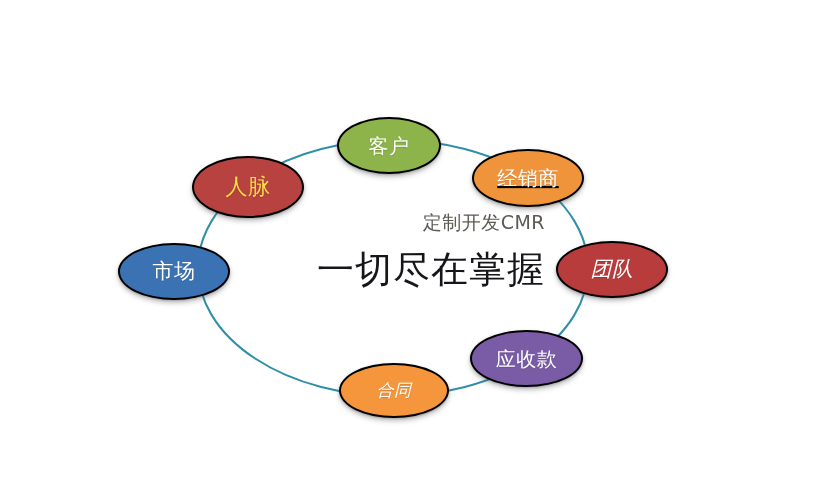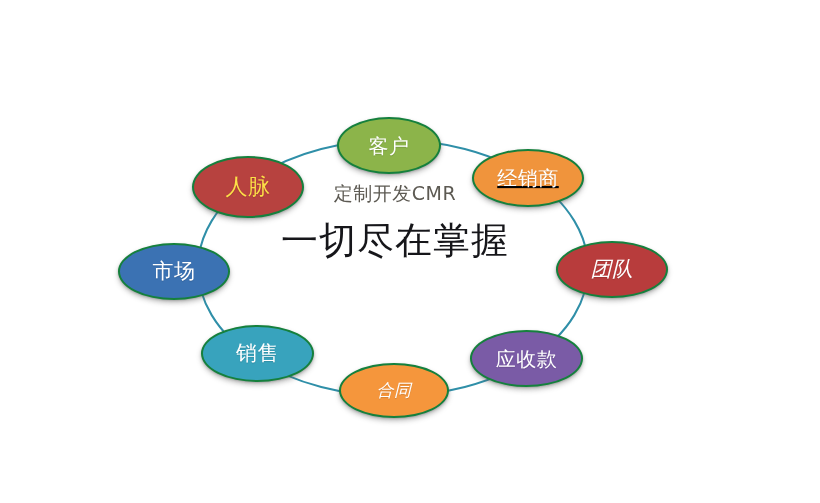--- a/index.html
+++ b/index.html
@@ -33,21 +33,21 @@
   }
 
   
   .node {
     position: absolute;
     display: flex;
     align-items: center;
     justify-content: center;
     border-radius: 50%;
     box-sizing: border-box;
-    border: 2px solid #15803d;
+    border: 2px solid #000000;
     box-shadow: 0 3px 5px rgba(90, 90, 90, 0.38),
                 0 1px 2px rgba(60, 60, 60, 0.25);
     z-index: 5;
   }
   .node-label {
     color: #ffffff;
     font-family: "DejaVu Sans", "Liberation Sans", sans-serif;
     font-weight: 400;
     letter-spacing: 0.5px;
     line-height: 1;
@@ -78,23 +78,23 @@
   .n-shichang  { left:118px; top:243px; width:112px; height:57px; background:#3b72b3; }
   .n-shichang .node-label  { font-size: 21px; }
 
   .n-renmai    { left:192px; top:156px; width:112px; height:62px; background:#b7423f; }
   .n-renmai .node-label    { font-size: 22px; }
 
   
   #center-text {
     position: absolute;
     left: 245px;
-    top: 182px;
+    top: 211px;
     width: 300px;
-    text-align: center;
+    text-align: right;
     z-index: 3;
   }
   #center-subtitle {
     font-family: "DejaVu Sans", "Liberation Sans", sans-serif;
     font-size: 19px;
     color: #5d5a53;
     letter-spacing: 0.5px;
     line-height: 1.2;
     white-space: nowrap;
   }
@@ -131,23 +131,20 @@
   </div>
 
   <div class="node n-yingshou" style="background: rgb(122, 91, 166);">
     <span class="node-label" style="color: rgb(255, 255, 255); text-align: right;">应收款</span>
   </div>
 
   <div class="node n-hetong" style="background: rgb(245, 150, 60);">
     <span class="node-label" style="color: rgb(255, 255, 255);">合同</span>
   </div>
 
-  <div class="node n-xiaoshou" style="background: rgb(56, 163, 189);">
-    <span class="node-label" style="color: rgb(255, 255, 255);">销售</span>
-  </div>
 
   <div class="node n-shichang" style="background: rgb(59, 114, 179);">
     <span class="node-label" style="color: rgb(255, 255, 255);">市场</span>
   </div>
 
   <div class="node n-renmai" style="background: rgb(183, 66, 63);">
     <span class="node-label" style="color: #fde047;">人脉</span>
   </div>
 
   <div id="center-text">

